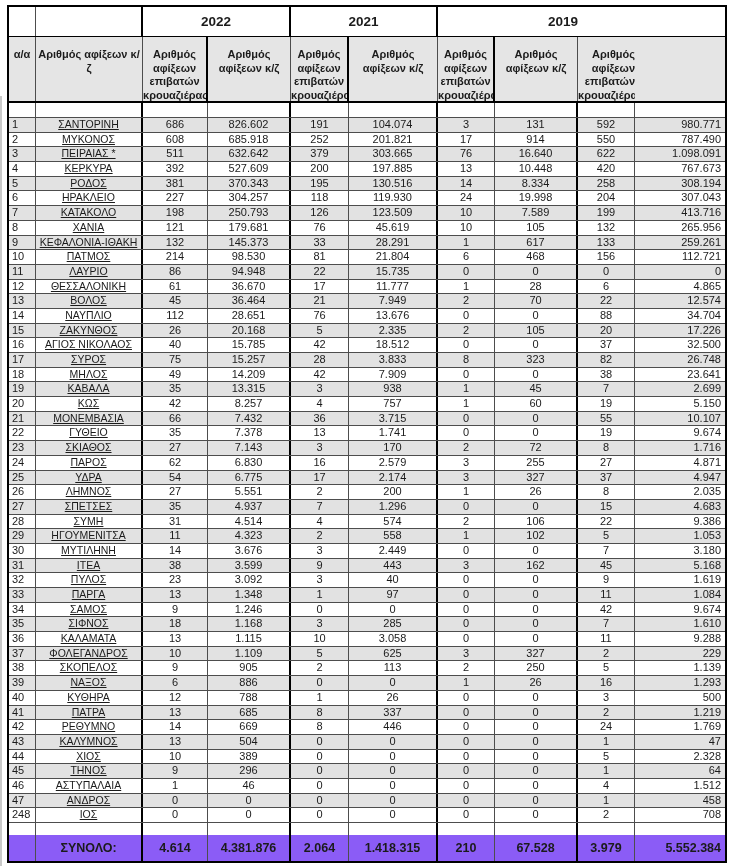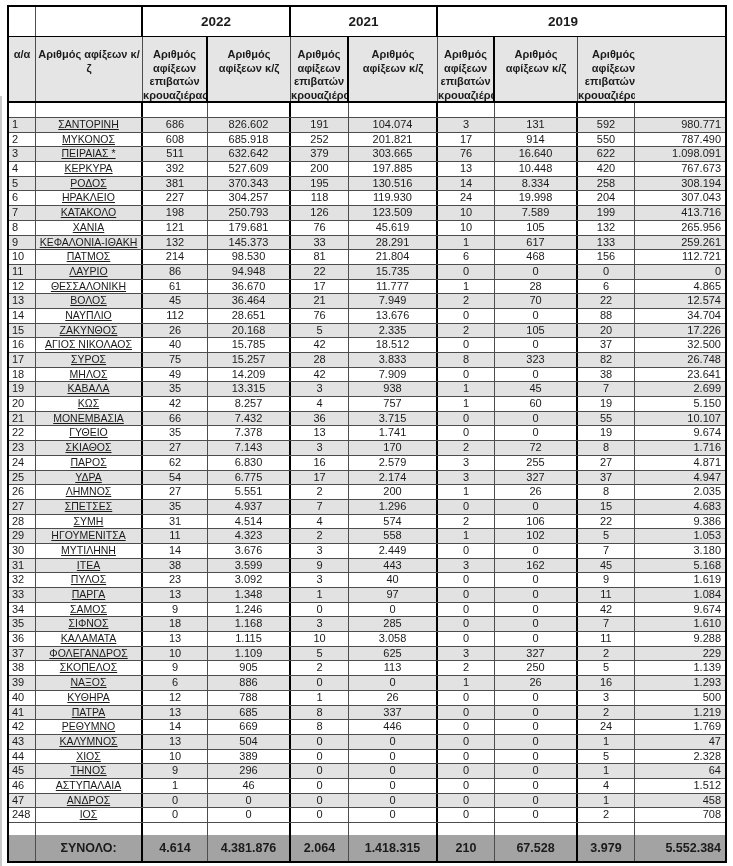--- a/index.html
+++ b/index.html
@@ -49,21 +49,21 @@
   
   .spacer1 { height: 15px; border-bottom: 1px solid #4d4d4d; background: #fff; }
   .spacer2 { height: 12px; background: #fff; }
   
   .data-row { height: 14.7px; border-bottom: 1px solid #4d4d4d; }
   .data-row .cell { font-size: 11px; line-height: 13.5px; }
   .data-row.striped { background: #e2e2e2; }
   .data-row .idx { text-align: left; padding-left: 3px; }
   .data-row .dest { font-size: 10.5px; text-decoration: underline; }
   
-  .total-row { height: 26px; background: #a3a3a3; }
+  .total-row { height: 26px; background: #8b5cf6; }
   .total-row .cell { font-weight: bold; font-size: 12.5px; line-height: 26px; }
 </style>
 </head>
 <body>
 
 <div class="page-edge-shadow"></div>
 
 <div class="cruise-table">
 
   <div class="grid-row year-row">

